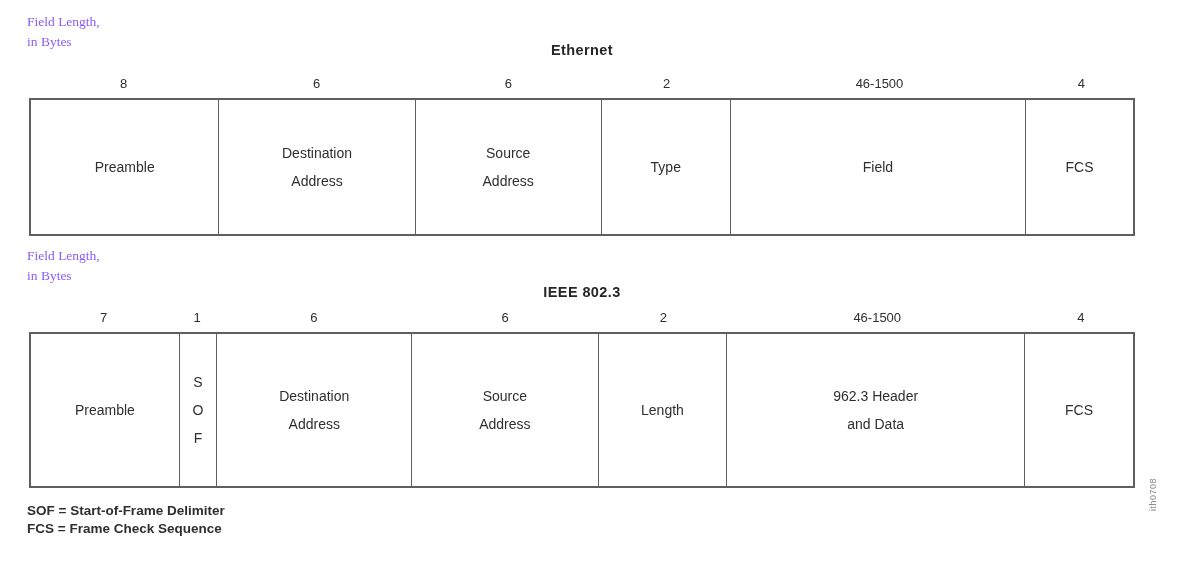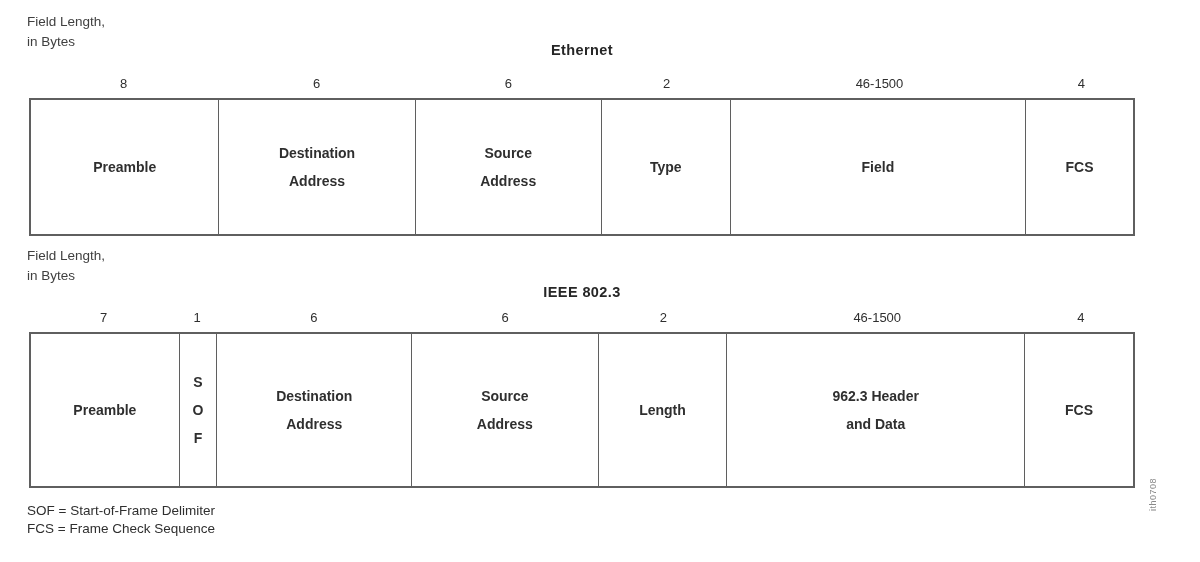--- a/index.html
+++ b/index.html
@@ -15,21 +15,22 @@
     background: #ffffff;
     color: #2f2f2f;
     overflow: hidden;
   }
   .field-length-label {
     position: absolute;
     left: 27px;
     font-size: 13.5px;
     line-height: 1.45;
     white-space: pre-line;
-    color: #404040;
+    color: #8b5cf6;
+    font-family: Liberation Serif, serif;
   }
   .frame-title {
     position: absolute;
     left: 29px;
     width: 1106px;
     text-align: center;
     font-size: 14.5px;
     font-weight: bold;
     color: #262626;
     letter-spacing: 0.4px;
@@ -63,29 +64,29 @@
   }
   .frame-field:last-child {
     border-right: none;
   }
   .cell-label {
     font-size: 14px;
     line-height: 2;
     text-align: center;
     white-space: pre-line;
     color: #2f2f2f;
-    font-weight: bold;
   }
   .legend {
     position: absolute;
     left: 27px;
     top: 502px;
     font-size: 13.5px;
     line-height: 1.35;
     color: #2f2f2f;
+    font-weight: bold;
   }
   .figure-id {
     position: absolute;
     left: 1148px;
     top: 478px;
     font-size: 9px;
     color: #8a8a8a;
     writing-mode: vertical-rl;
     transform: rotate(180deg);
     letter-spacing: 0.5px;

